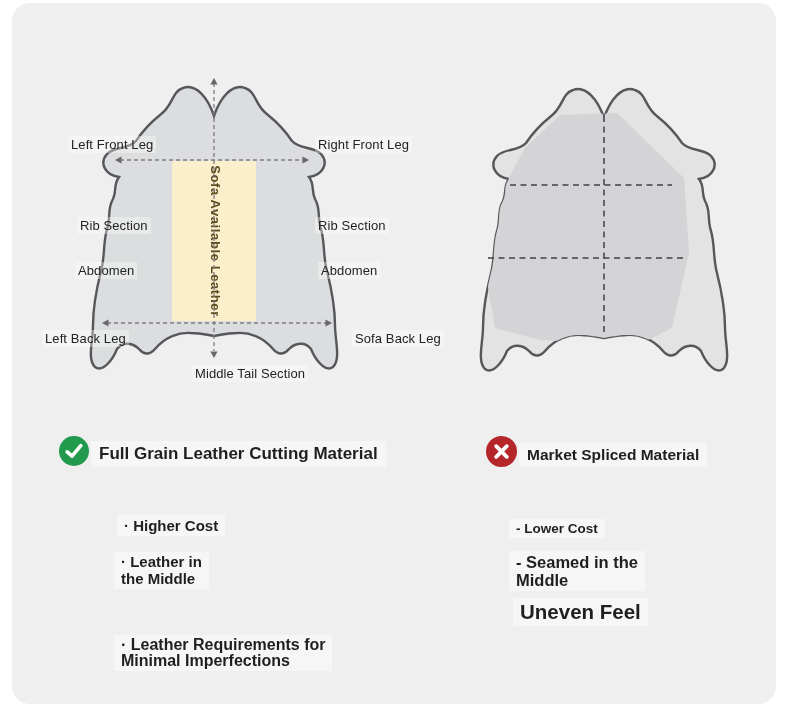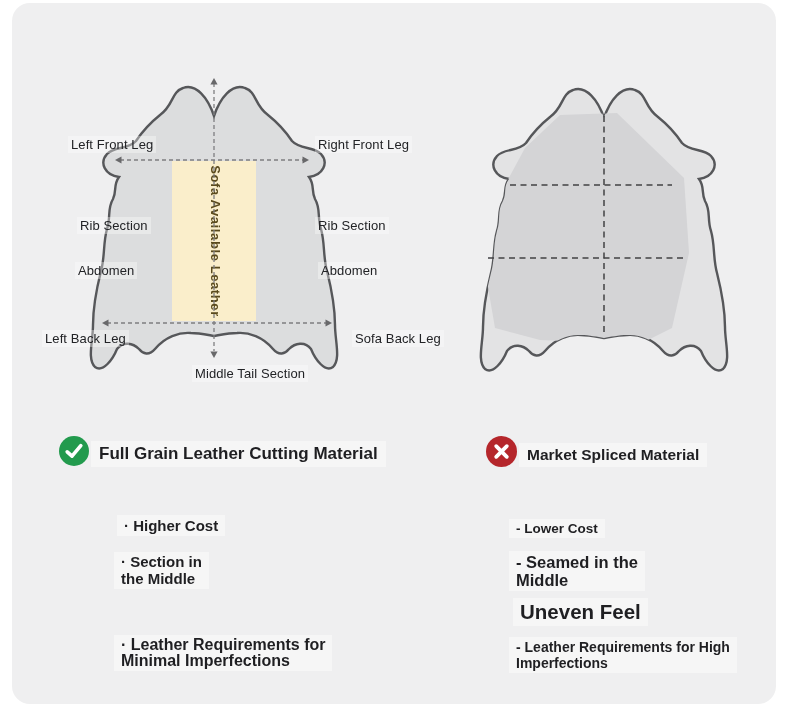--- a/index.html
+++ b/index.html
@@ -88,29 +88,27 @@
       <line x1="12" y1="178" x2="208" y2="178"></line>
     </g>
   </svg>
 
   <svg class="abs" style="left:59px;top:436px" width="30" height="30" viewBox="0 0 30 30">
     <circle cx="15" cy="15" r="15" fill="#229a4d"></circle>
     <path d="M8.2,15.8 L13,20.2 L21.8,9.6" stroke="#ffffff" stroke-width="3.6" fill="none" stroke-linecap="round" stroke-linejoin="round"></path>
   </svg>
   <div class="sec-head" style="left:91px;top:441px;font-size:17px">Full Grain Leather Cutting Material</div>
   <div class="sec-item" style="left:117px;top:499px;font-size:15px">· Higher Cost</div>
-  <div class="sec-item" style="left:114px;top:536px;font-size:15px;line-height:16.5px">· Section in
+  <div class="sec-item" style="left:114px;top:536px;font-size:15px;line-height:16.5px">· Leather in
 the Middle</div>
   <div class="sec-item" style="left:114px;top:619px;font-size:16px;line-height:16px">· Leather Requirements for
 Minimal Imperfections</div>
 
   <svg class="abs" style="left:486px;top:436px" width="31" height="31" viewBox="0 0 31 31">
     <circle cx="15.5" cy="15.5" r="15.5" fill="#b5262b"></circle>
     <path d="M10.2,10.2 L20.8,20.8 M20.8,10.2 L10.2,20.8" stroke="#ffffff" stroke-width="3.8" stroke-linecap="round"></path>
   </svg>
   <div class="sec-head" style="left:519px;top:443px;font-size:15.5px">Market Spliced Material</div>
   <div class="sec-item" style="left:509px;top:503px;font-size:13.5px">- Lower Cost</div>
   <div class="sec-item" style="left:509px;top:535px;font-size:16.5px;line-height:18px">- Seamed in the
 Middle</div>
   <div class="sec-item" style="left:513px;top:582px;font-size:20.5px">Uneven Feel</div>
-  <div class="sec-item" style="left:509px;top:621px;font-size:14px;line-height:16px">- Leather Requirements for High
-Imperfections</div>
 </div>
 
 </body></html>

